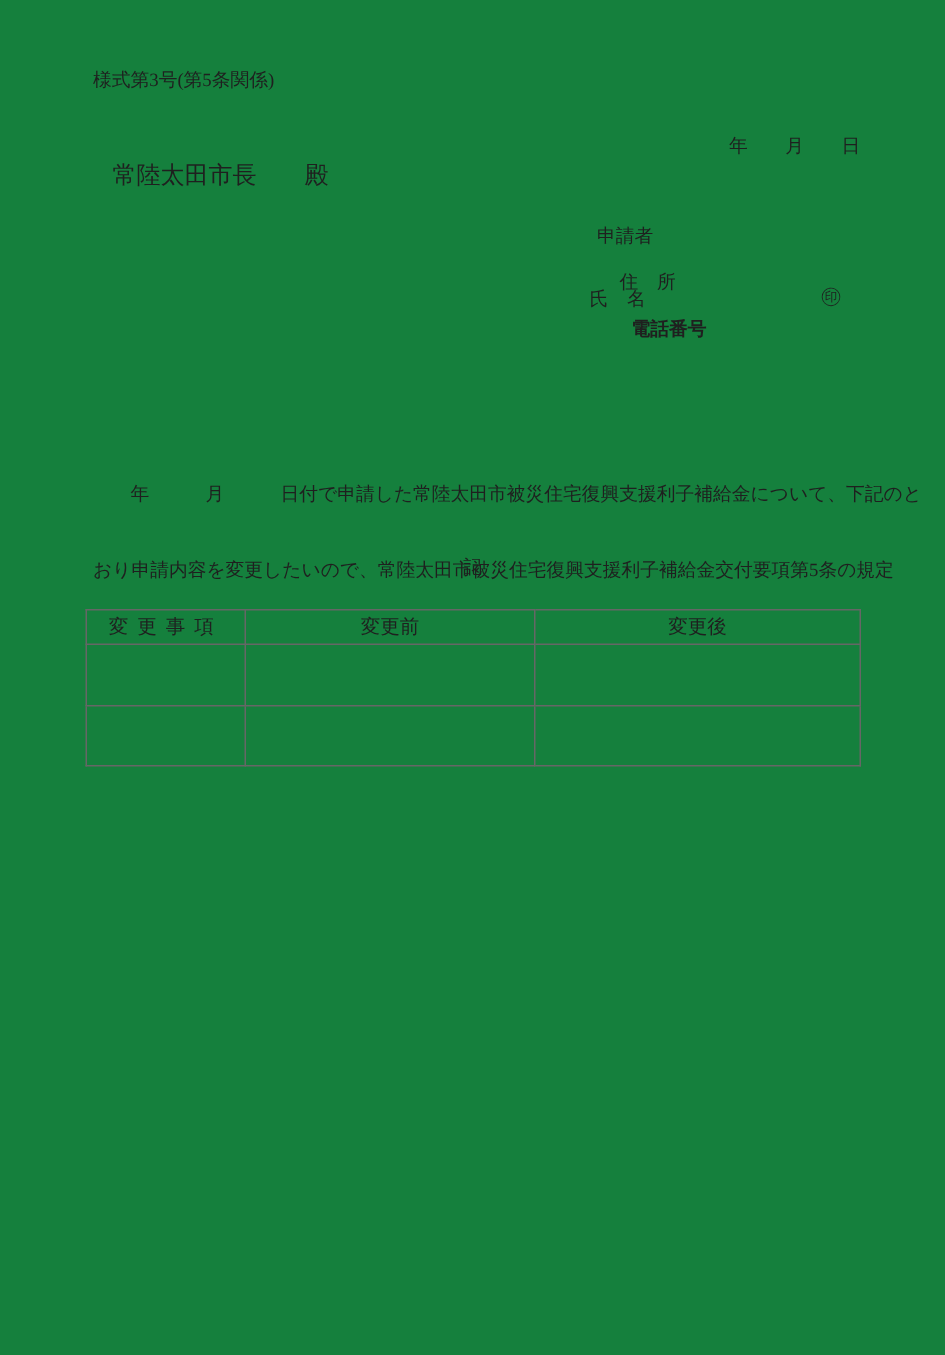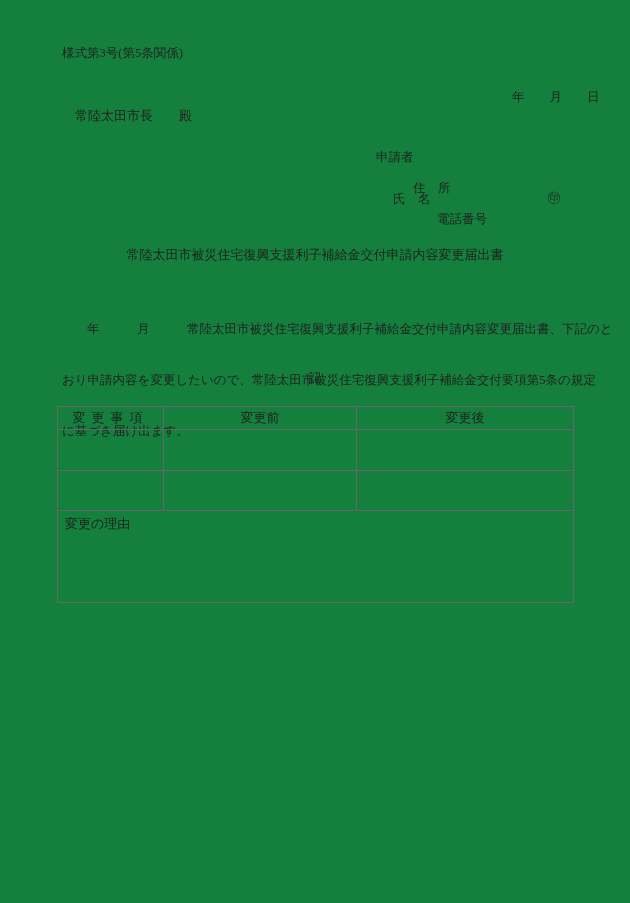--- a/index.html
+++ b/index.html
@@ -12,28 +12,28 @@
     width: 630px;
     height: 903px;
     background: #15803d;
     color: #1f1f1f;
     font-size: 12.5px;
     overflow: hidden;
   }
   .abs { position: absolute; white-space: pre; }
 
   .form-number { left: 62px; top: 45px; }
-  .date-line   { left: 512px; top: 89px; font-family: Liberation Mono, monospace; }
-  .addressee   { left: 75px; top: 107px; font-size: 13px; }
+  .date-line   { left: 486px; top: 89px; font-family: Liberation Mono, monospace; }
+  .addressee   { left: 75px; top: 107px; font-size: 16px; }
 
-  .applicant-label { left: 376px; top: 149px; }
+  .applicant-label { left: 398px; top: 149px; }
   .address-label   { left: 413px; top: 180px; }
   .name-label      { left: 393px; top: 191px; }
   .seal            { left: 547px; top: 189px; font-size: 14px; }
-  .phone-label     { left: 437px; top: 211px; }
+  .phone-label     { left: 421px; top: 211px; font-weight: bold; }
 
   .doc-title {
     left: 0; top: 246px; width: 630px;
     text-align: center; font-size: 13px;
     white-space: pre;
   }
 
   .body-text { left: 62px; top: 289px; width: 520px; }
   .body-text div { line-height: 21px; white-space: pre; }
 
@@ -79,26 +79,24 @@
   <div class="abs applicant-label">申請者</div>
 
   <div class="abs address-label">住　所</div>
 
   <div class="abs name-label">氏　名</div>
 
   <div class="abs seal">㊞</div>
 
   <div class="abs phone-label">電話番号</div>
 
-  <div class="abs doc-title">常陸太田市被災住宅復興支援利子補給金交付申請内容変更届出書</div>
 
   <div class="abs body-text">
-    <div>　　年　　　月　　　常陸太田市被災住宅復興支援利子補給金交付申請内容変更届出書、下記のと</div>
+    <div>　　年　　　月　　　日付で申請した常陸太田市被災住宅復興支援利子補給金について、下記のと</div>
     <div>おり申請内容を変更したいので、常陸太田市被災住宅復興支援利子補給金交付要項第5条の規定</div>
-    <div>に基づき届け出ます。</div>
   </div>
 
   <div class="abs ki-marker">記</div>
 
   <table class="change-table">
     <colgroup>
       <col style="width:106px">
       <col style="width:193px">
       <col style="width:217px">
     </colgroup>
@@ -111,19 +109,16 @@
     <tr class="data-row-1">
       <td></td>
       <td></td>
       <td></td>
     </tr>
     <tr class="data-row-2">
       <td></td>
       <td></td>
       <td></td>
     </tr>
-    <tr>
-      <td class="reason-cell" colspan="3">変更の理由</td>
-    </tr>
   </tbody>
     </table>
 
 </div>
 
 </body></html>

